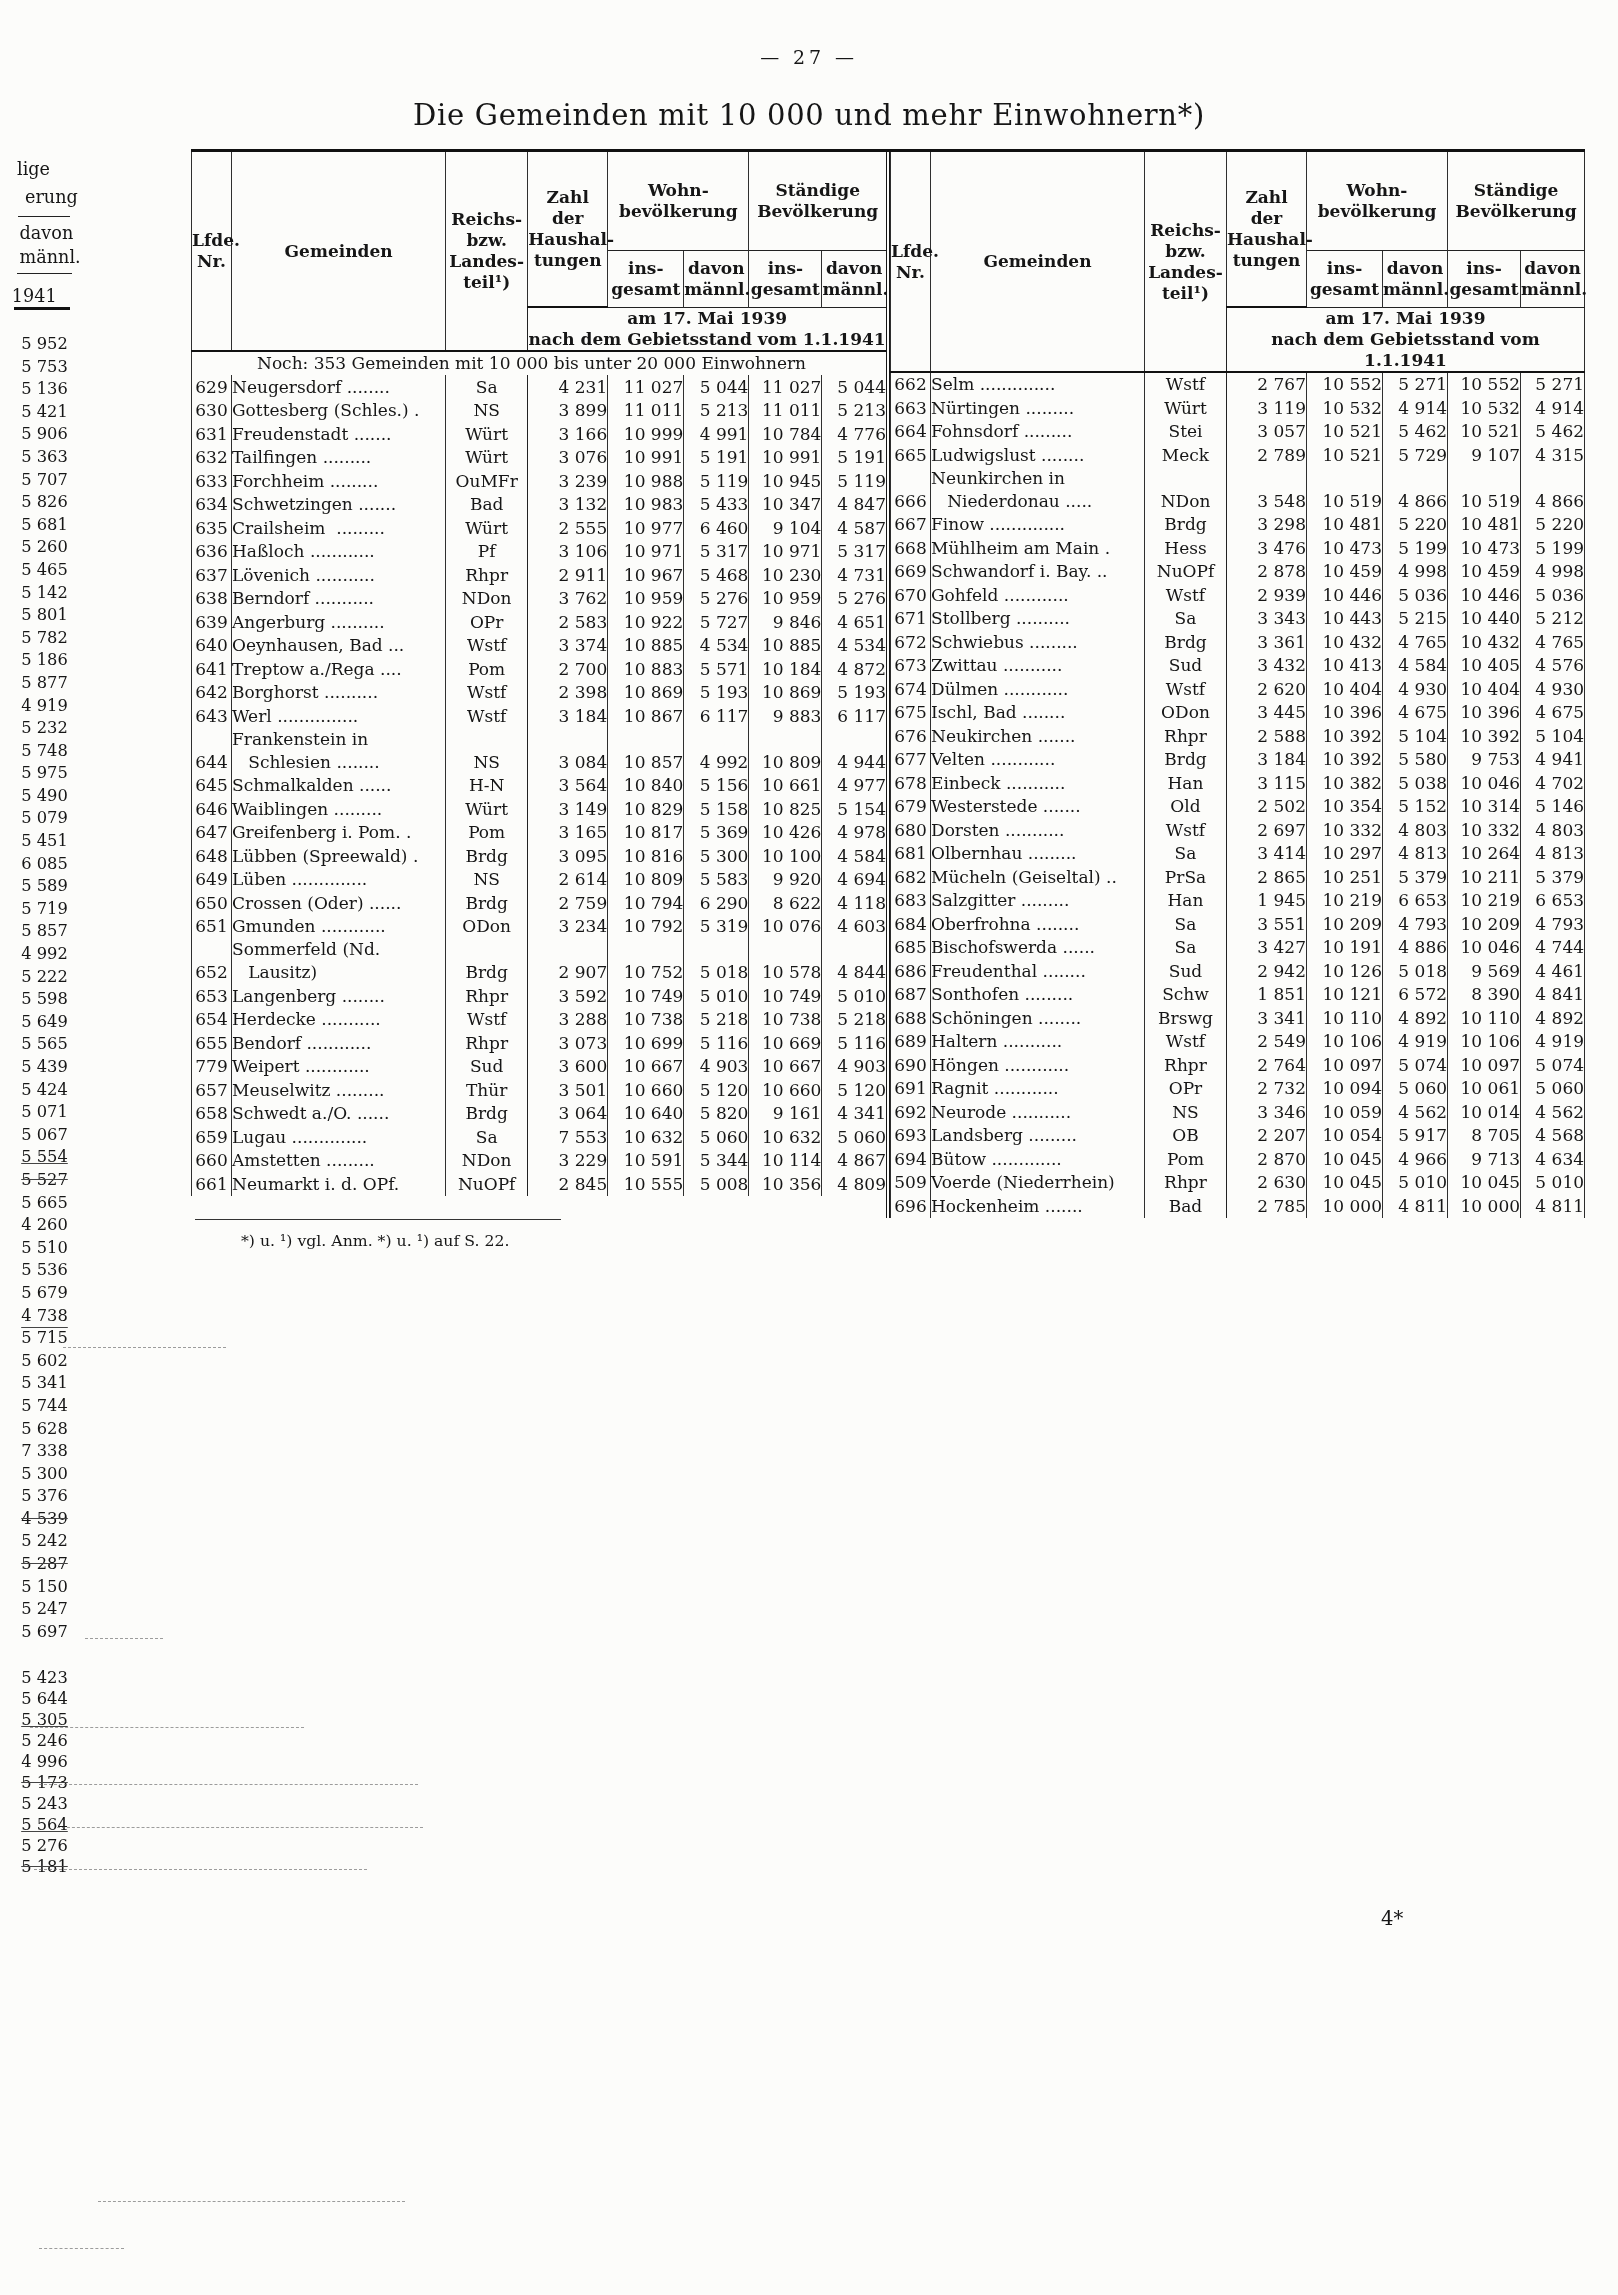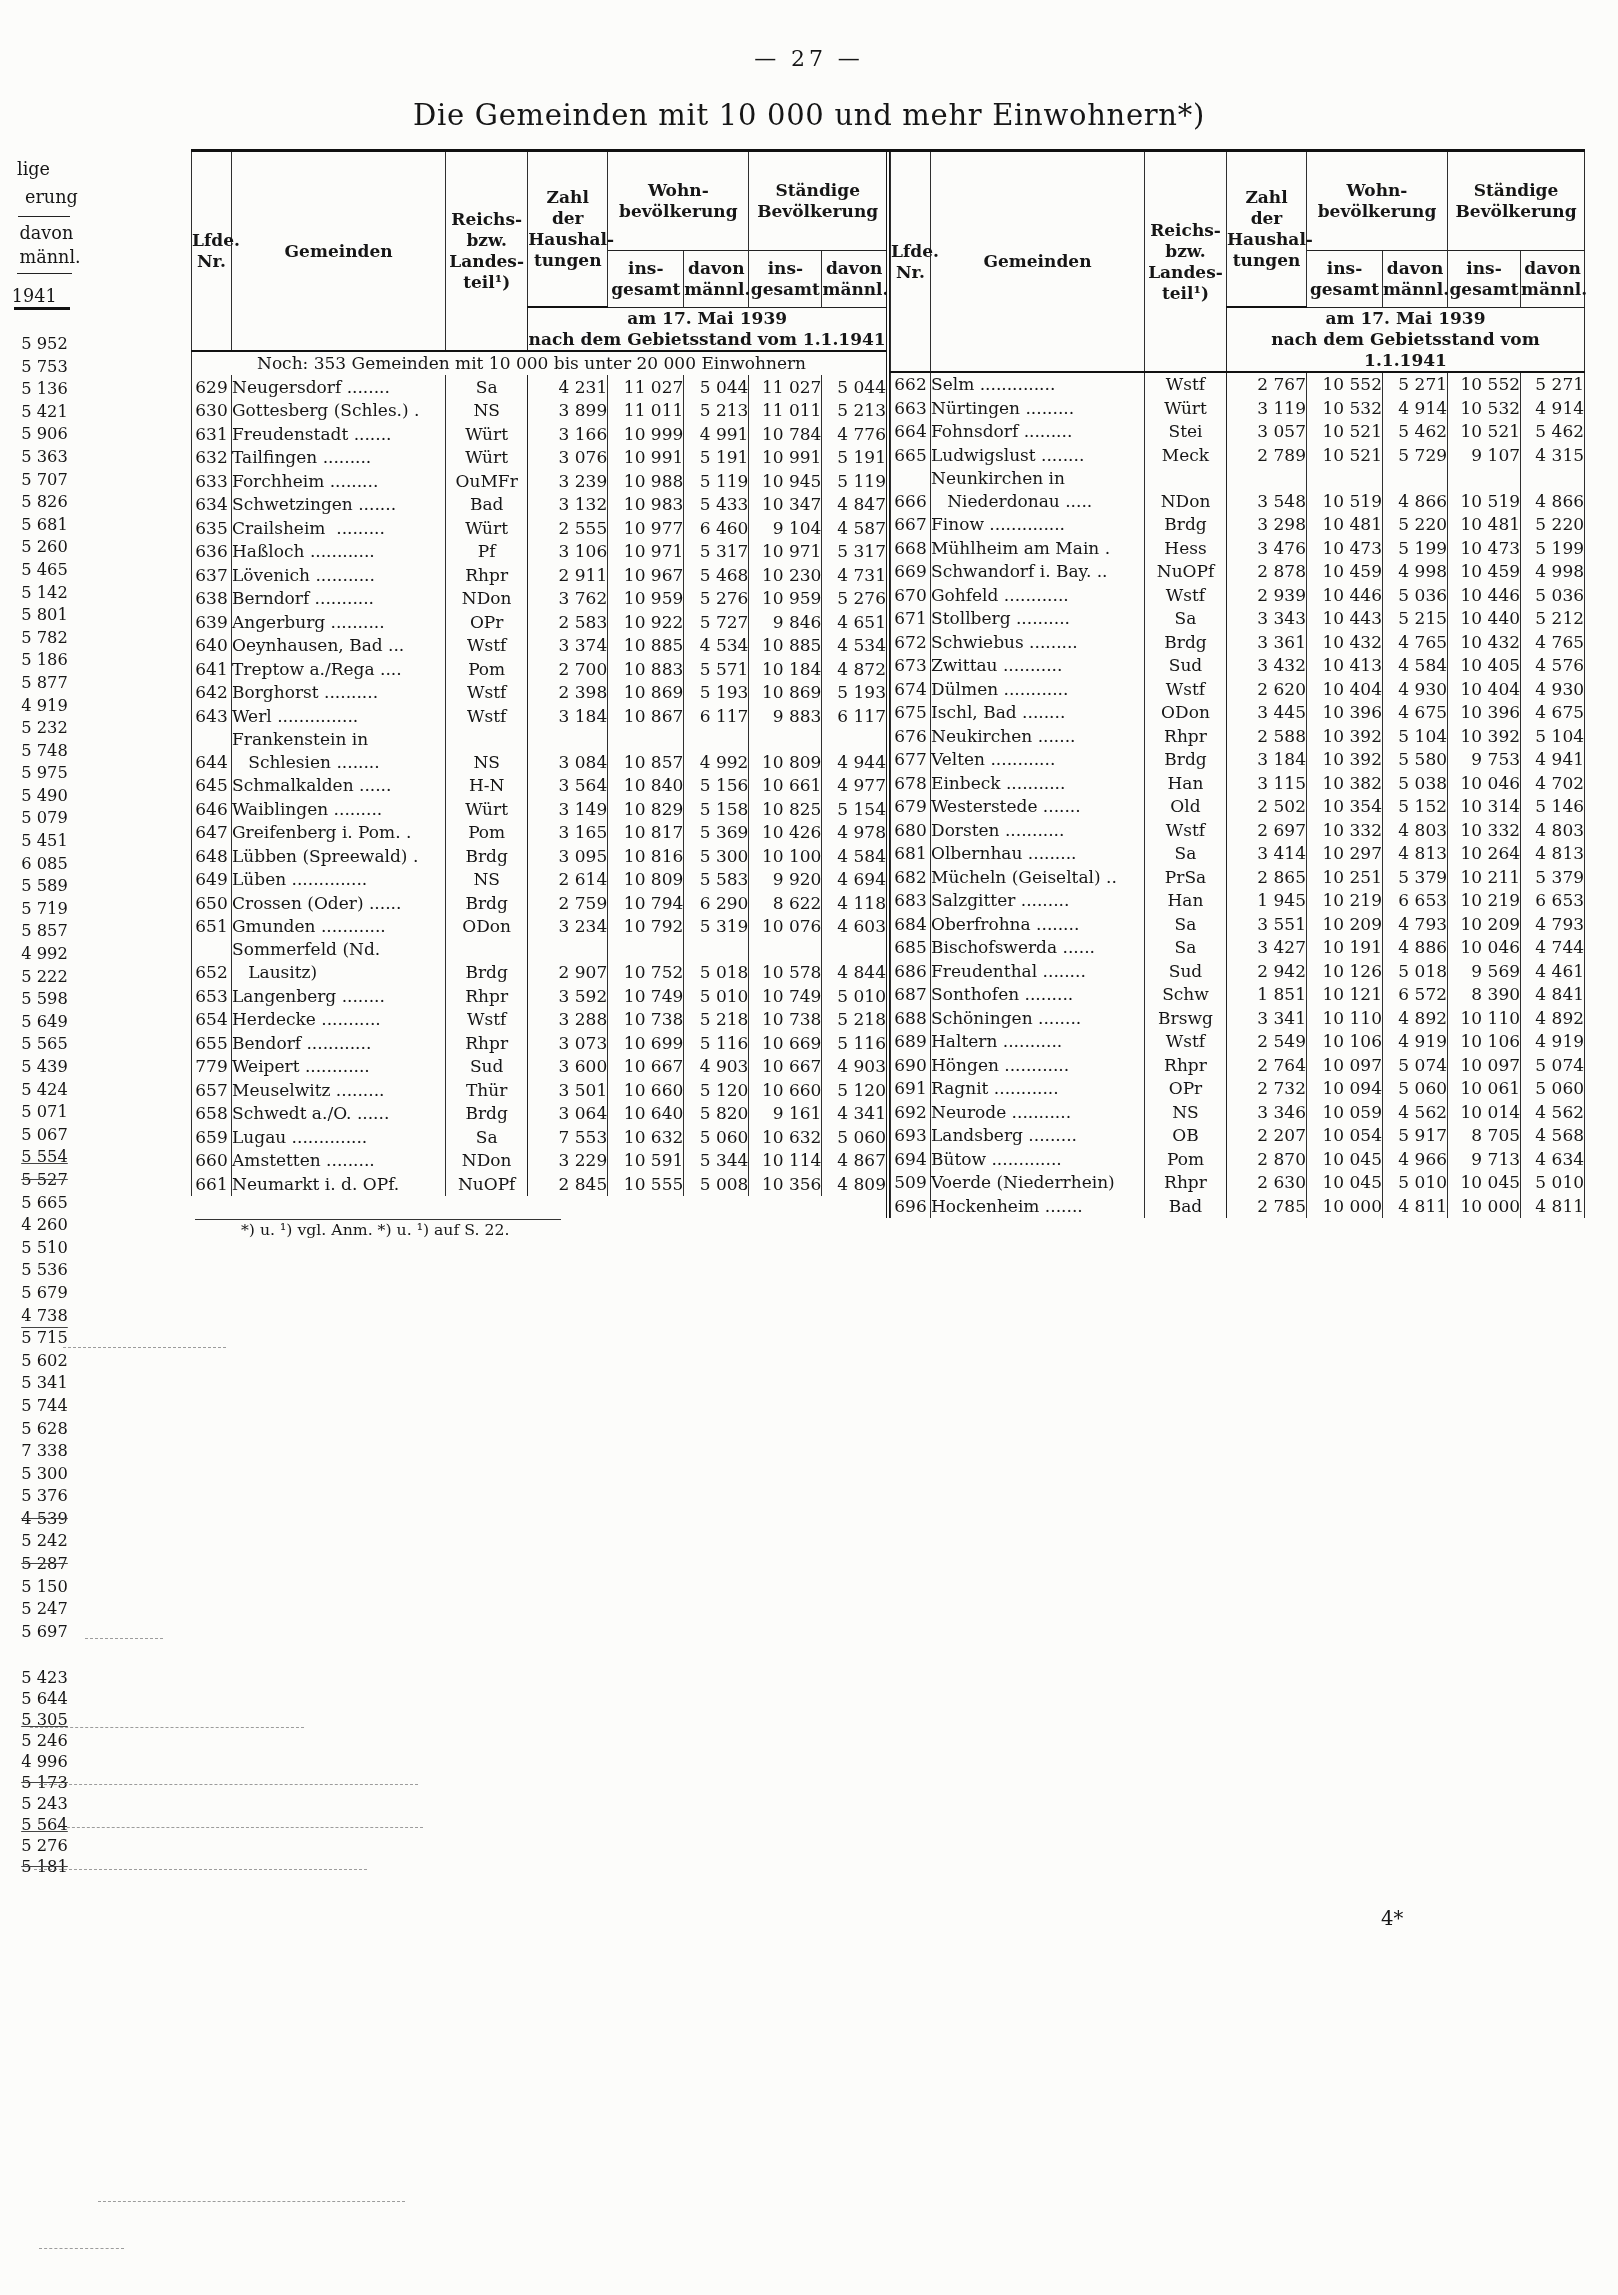--- a/index.html
+++ b/index.html
@@ -1,18 +1,18 @@
 <!DOCTYPE html>
 <html style="font-size:10.4px"><head>
 <meta charset="utf-8">
 <style>
   html,body{margin:0;padding:0;background:#e8e8e6;}
   .page{position:relative;width:1618px;height:2295px;background:#fcfcfa;
         font-family:"DejaVu Serif","Liberation Serif",serif;color:#161616;overflow:hidden;}
-  .pageno{position:absolute;top:46px;left:0;right:0;text-align:center;font-size:22px;letter-spacing:3.9px;}
+  .pageno{position:absolute;top:46px;left:0;right:0;text-align:center;font-size:19px;letter-spacing:3.9px;}
   .title{position:absolute;top:98px;left:0;right:0;text-align:center;font-size:29px;letter-spacing:0.7px;}
 
   
   .maintable{position:absolute;left:191px;top:149px;display:flex;border-top:3.3px solid #111;}
   .half{width:695px;}
   .half-r{border-left:4.6px double #151515;}
   .half table{width:695px;border-collapse:collapse;table-layout:fixed;}
   .half-r table{border-right:0.7px solid #2b2b2b;}
   .half th,.half td{border-left:0.7px solid #2f2f2f;padding:0;}
   .half th{font-weight:bold;white-space:pre-line;text-align:center;vertical-align:middle;
@@ -29,21 +29,21 @@
   .half tbody td{font-size:17px;line-height:23px;vertical-align:bottom;}
   .half tbody tr{height:23.5px;}
   .c-nr{text-align:center;}
   .c-name{text-align:left;padding-left:5.2px;white-space:pre-wrap;}
   .c-teil{text-align:center;}
   .c-num{text-align:right;padding-right:10.4px;}
   .section-row td{text-align:left;padding-left:65px;font-size:17.6px;white-space:nowrap;}
 
   
   .footnote{position:absolute;left:195px;top:1219px;width:366px;border-top:1.3px solid #333;
-            padding-top:0;font-size:15.7px;}
+            padding-top:11px;font-size:15.7px;}
   .footnote span{padding-left:46px;}
   .sig{position:absolute;left:1381px;top:1907px;font-size:19.6px;}
 
   
   .mfrag{position:absolute;font-size:17.6px;}
   .f-lige{left:17px;top:159px;}
   .f-erung{left:25px;top:187px;}
   .f-davon{left:19.6px;top:222px;white-space:pre-line;line-height:23.5px;}
   .f-1941{left:11.8px;top:286px;}
   .mrule{position:absolute;border-top:1.3px solid #222;}

